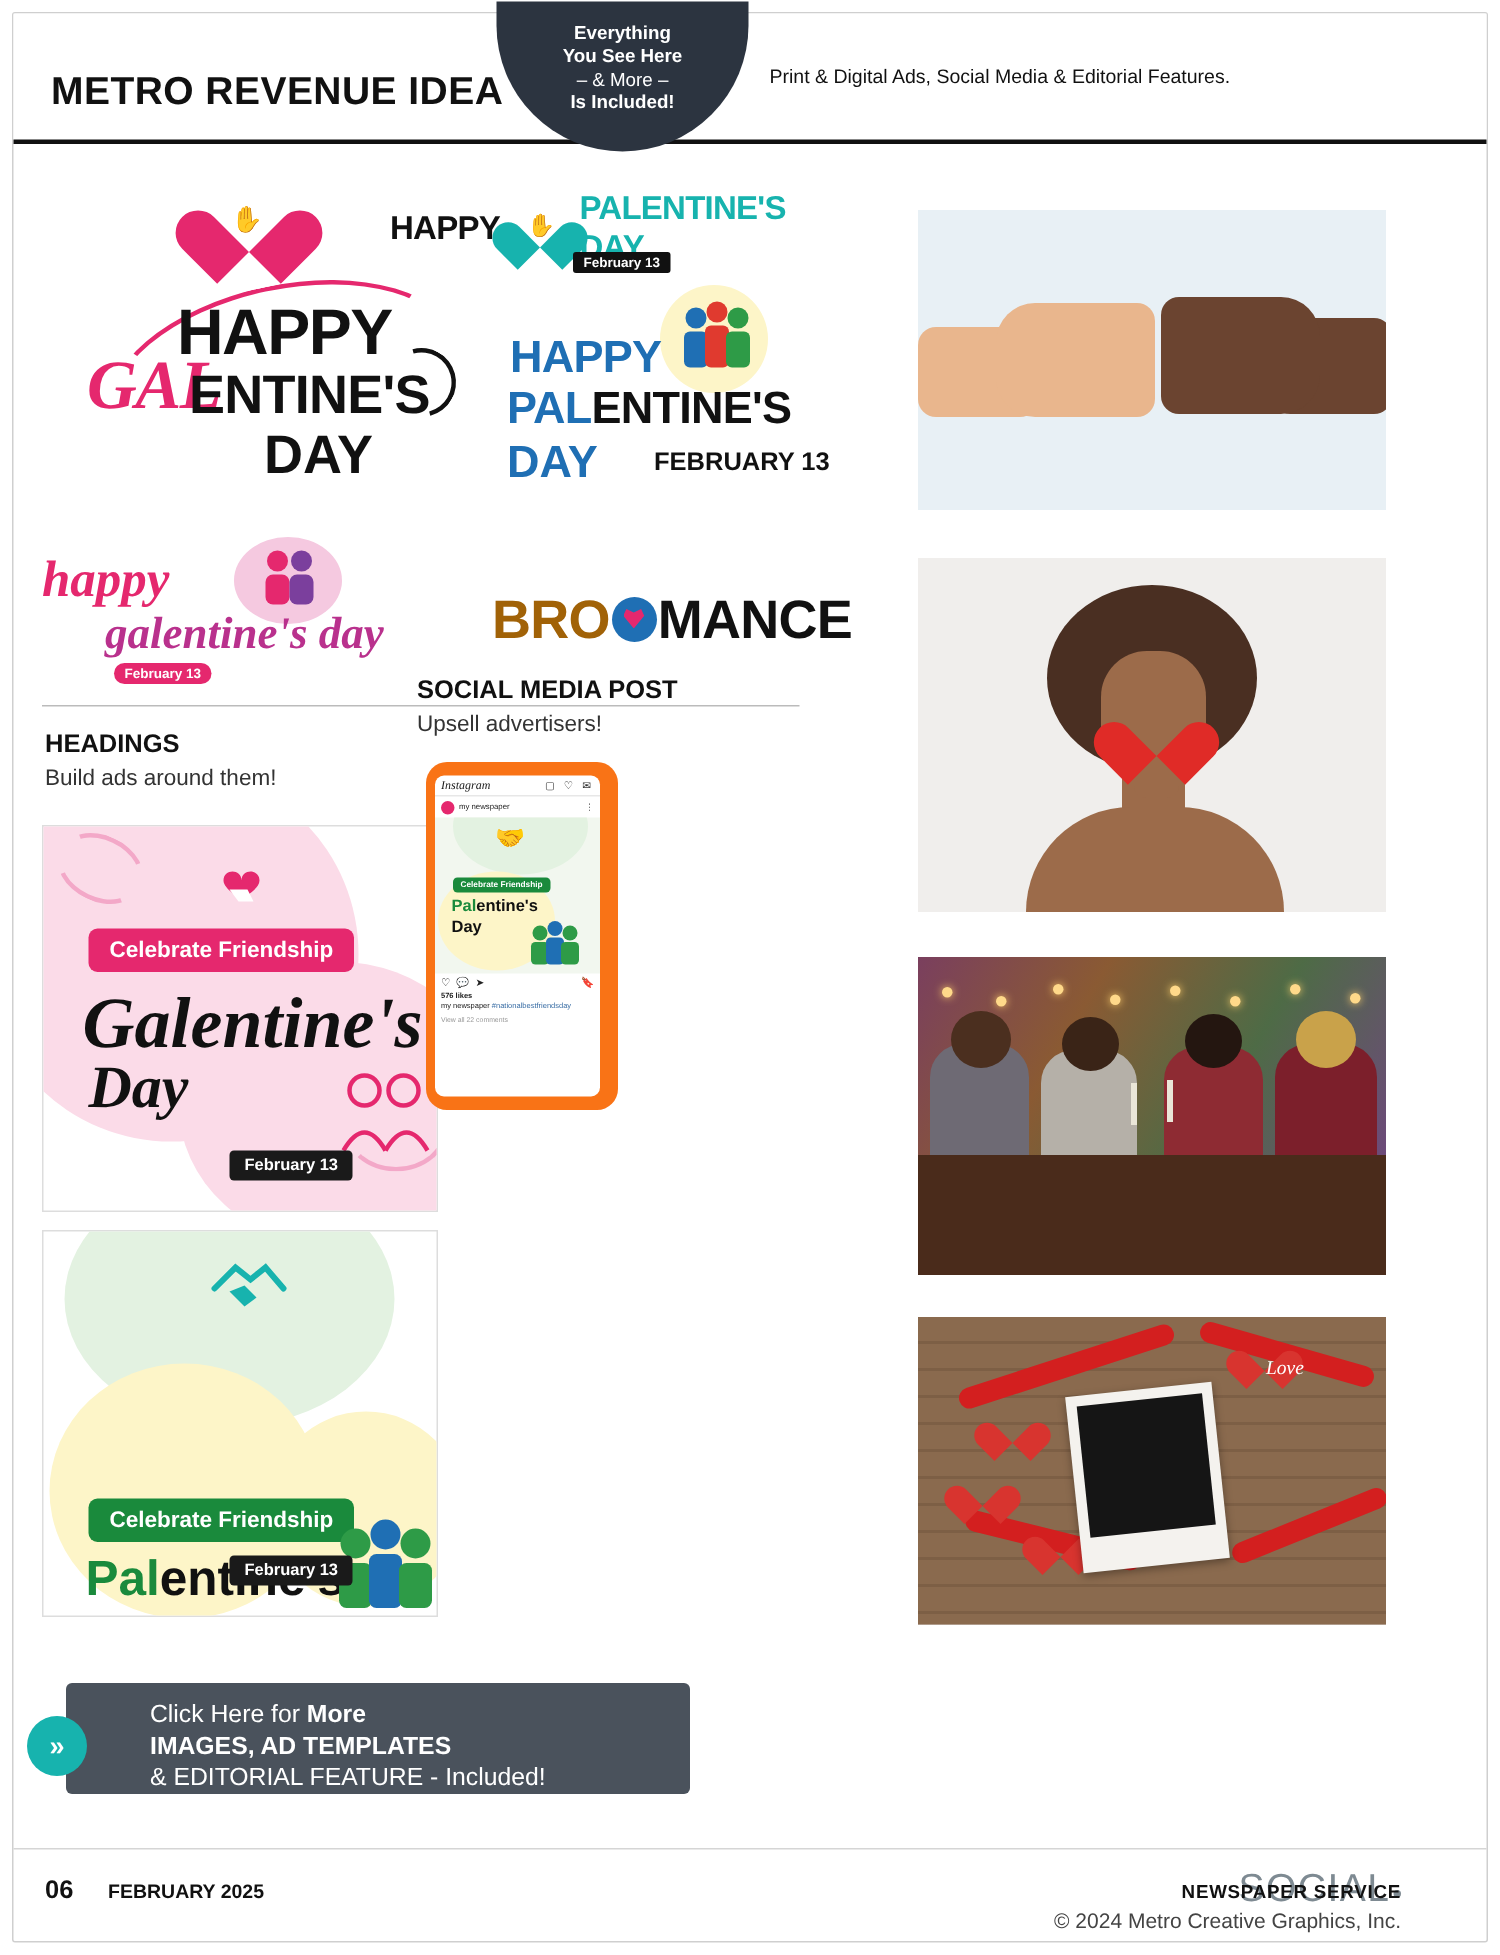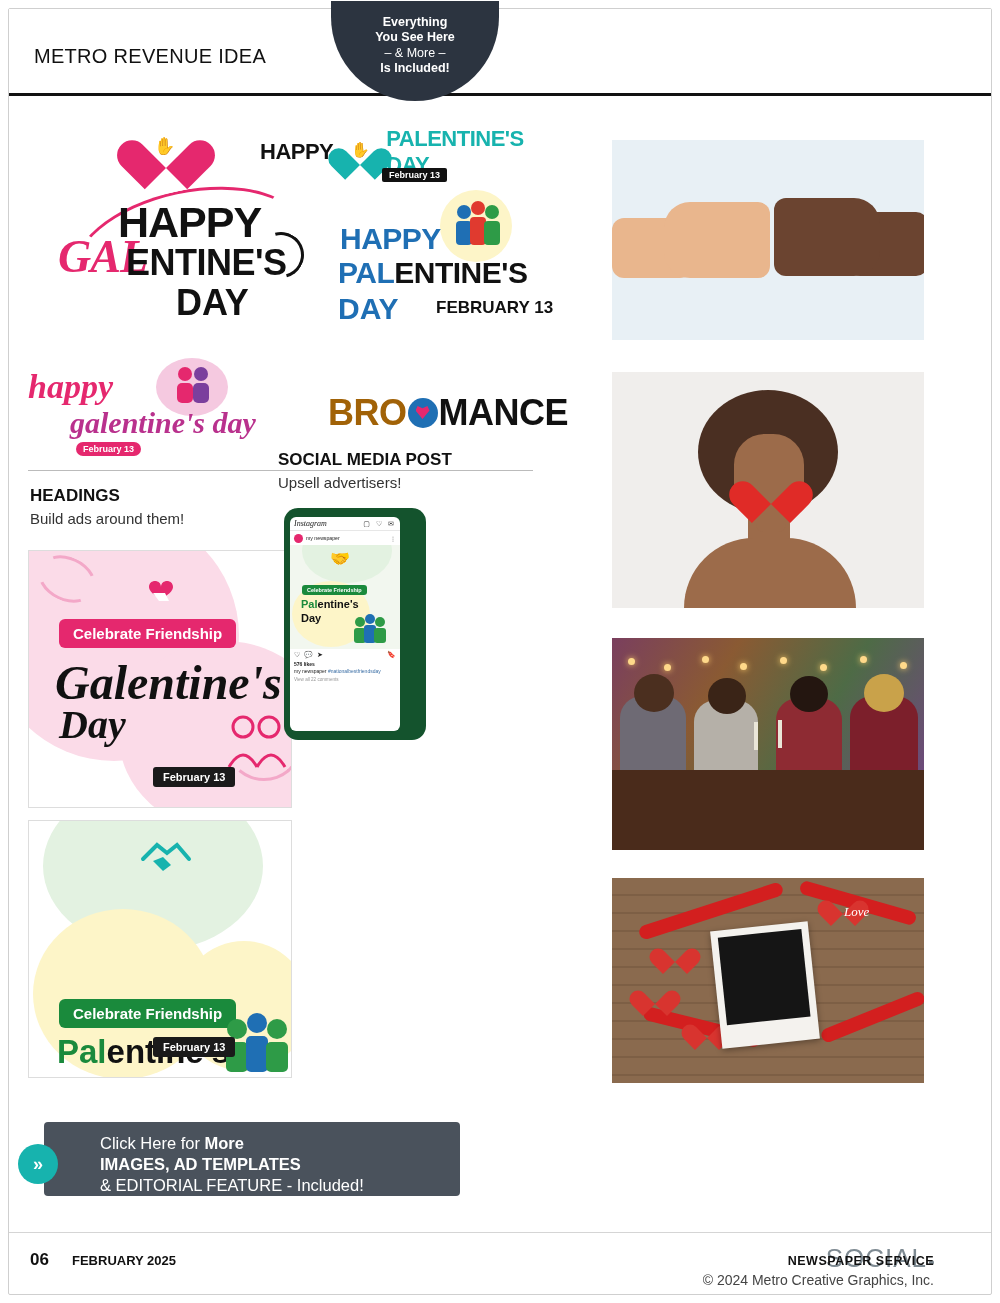--- a/index.html
+++ b/index.html
@@ -21,21 +21,21 @@
     border-radius: 2px;
   }
   .header {
     position: absolute; left: 9px; top: 9px;
     width: 982px; height: 87px;
     background: #ffffff;
     border-bottom: 3px solid #111111;
   }
   .header-title {
     position: absolute; left: 25px; top: 36px;
-    font-size: 20px; font-weight: normal; letter-spacing: .3px;
+    font-size: 26px; font-weight: bold; letter-spacing: .3px;
     color: #111111;
   }
   .badge {
     position: absolute; left: 322px; top: -8px;
     width: 168px; height: 100px;
     background: #2c3440;
     border-radius: 0 0 84px 84px;
     color: #ffffff;
     text-align: center;
     padding-top: 14px;
@@ -281,22 +281,22 @@
   }
 
   
   .smp-title {
     position: absolute; left: 278px; top: 450px; font-size: 17px; font-weight: bold; color: #111;
   }
   .smp-sub {
     position: absolute; left: 278px; top: 474px; font-size: 15px; color: #333;
   }
   .phone {
-    position: absolute; left: 284px; top: 508px; width: 142px; height: 232px;
-    background: #14532d; border-radius: 14px; padding: 9px 6px;
+    position: absolute; left: 284px; top: 508px; width: 128px; height: 232px;
+    background: #f97316; border-radius: 14px; padding: 9px 6px;
   }
   .phone-screen {
     width: 110px; height: 214px; background: #fff; border-radius: 6px; overflow: hidden;
     position: relative;
   }
   .ig-bar { height: 14px; border-bottom: 1px solid #e7e7e7; position: relative; }
   .ig-logo { position: absolute; left: 4px; top: 2px; font-family: "Liberation Serif", serif; font-size: 8px; font-style: italic; }
   .ig-icons { position: absolute; right: 4px; top: 3px; font-size: 7px; color: #333; letter-spacing: 2px; }
   .ig-user { height: 14px; display: flex; align-items: center; padding: 0 4px; }
   .ig-avatar { width: 9px; height: 9px; border-radius: 50%; background: #e5286e; margin-right: 3px; }
@@ -403,20 +403,21 @@
   <div class="header-title">METRO REVENUE IDEA</div>
 
   <div class="badge">
     <div class="l1">Everything</div>
     <div class="l1">You See Here</div>
     <div class="l2">– &amp; More –</div>
     <div class="l3">Is Included!</div>
   </div>
 
   <div class="header-sub">
+    <div>Print &amp; Digital Ads, Social Media &amp; Editorial Features.</div>
   </div>
 </div>
 
 <div class="left-col">
 
   <div class="logo-galentine">
     <div class="swirl"></div>
     <div class="swirl2"></div>
     <div class="heart-pink"></div>
     <div class="heart-hand">✋</div>

